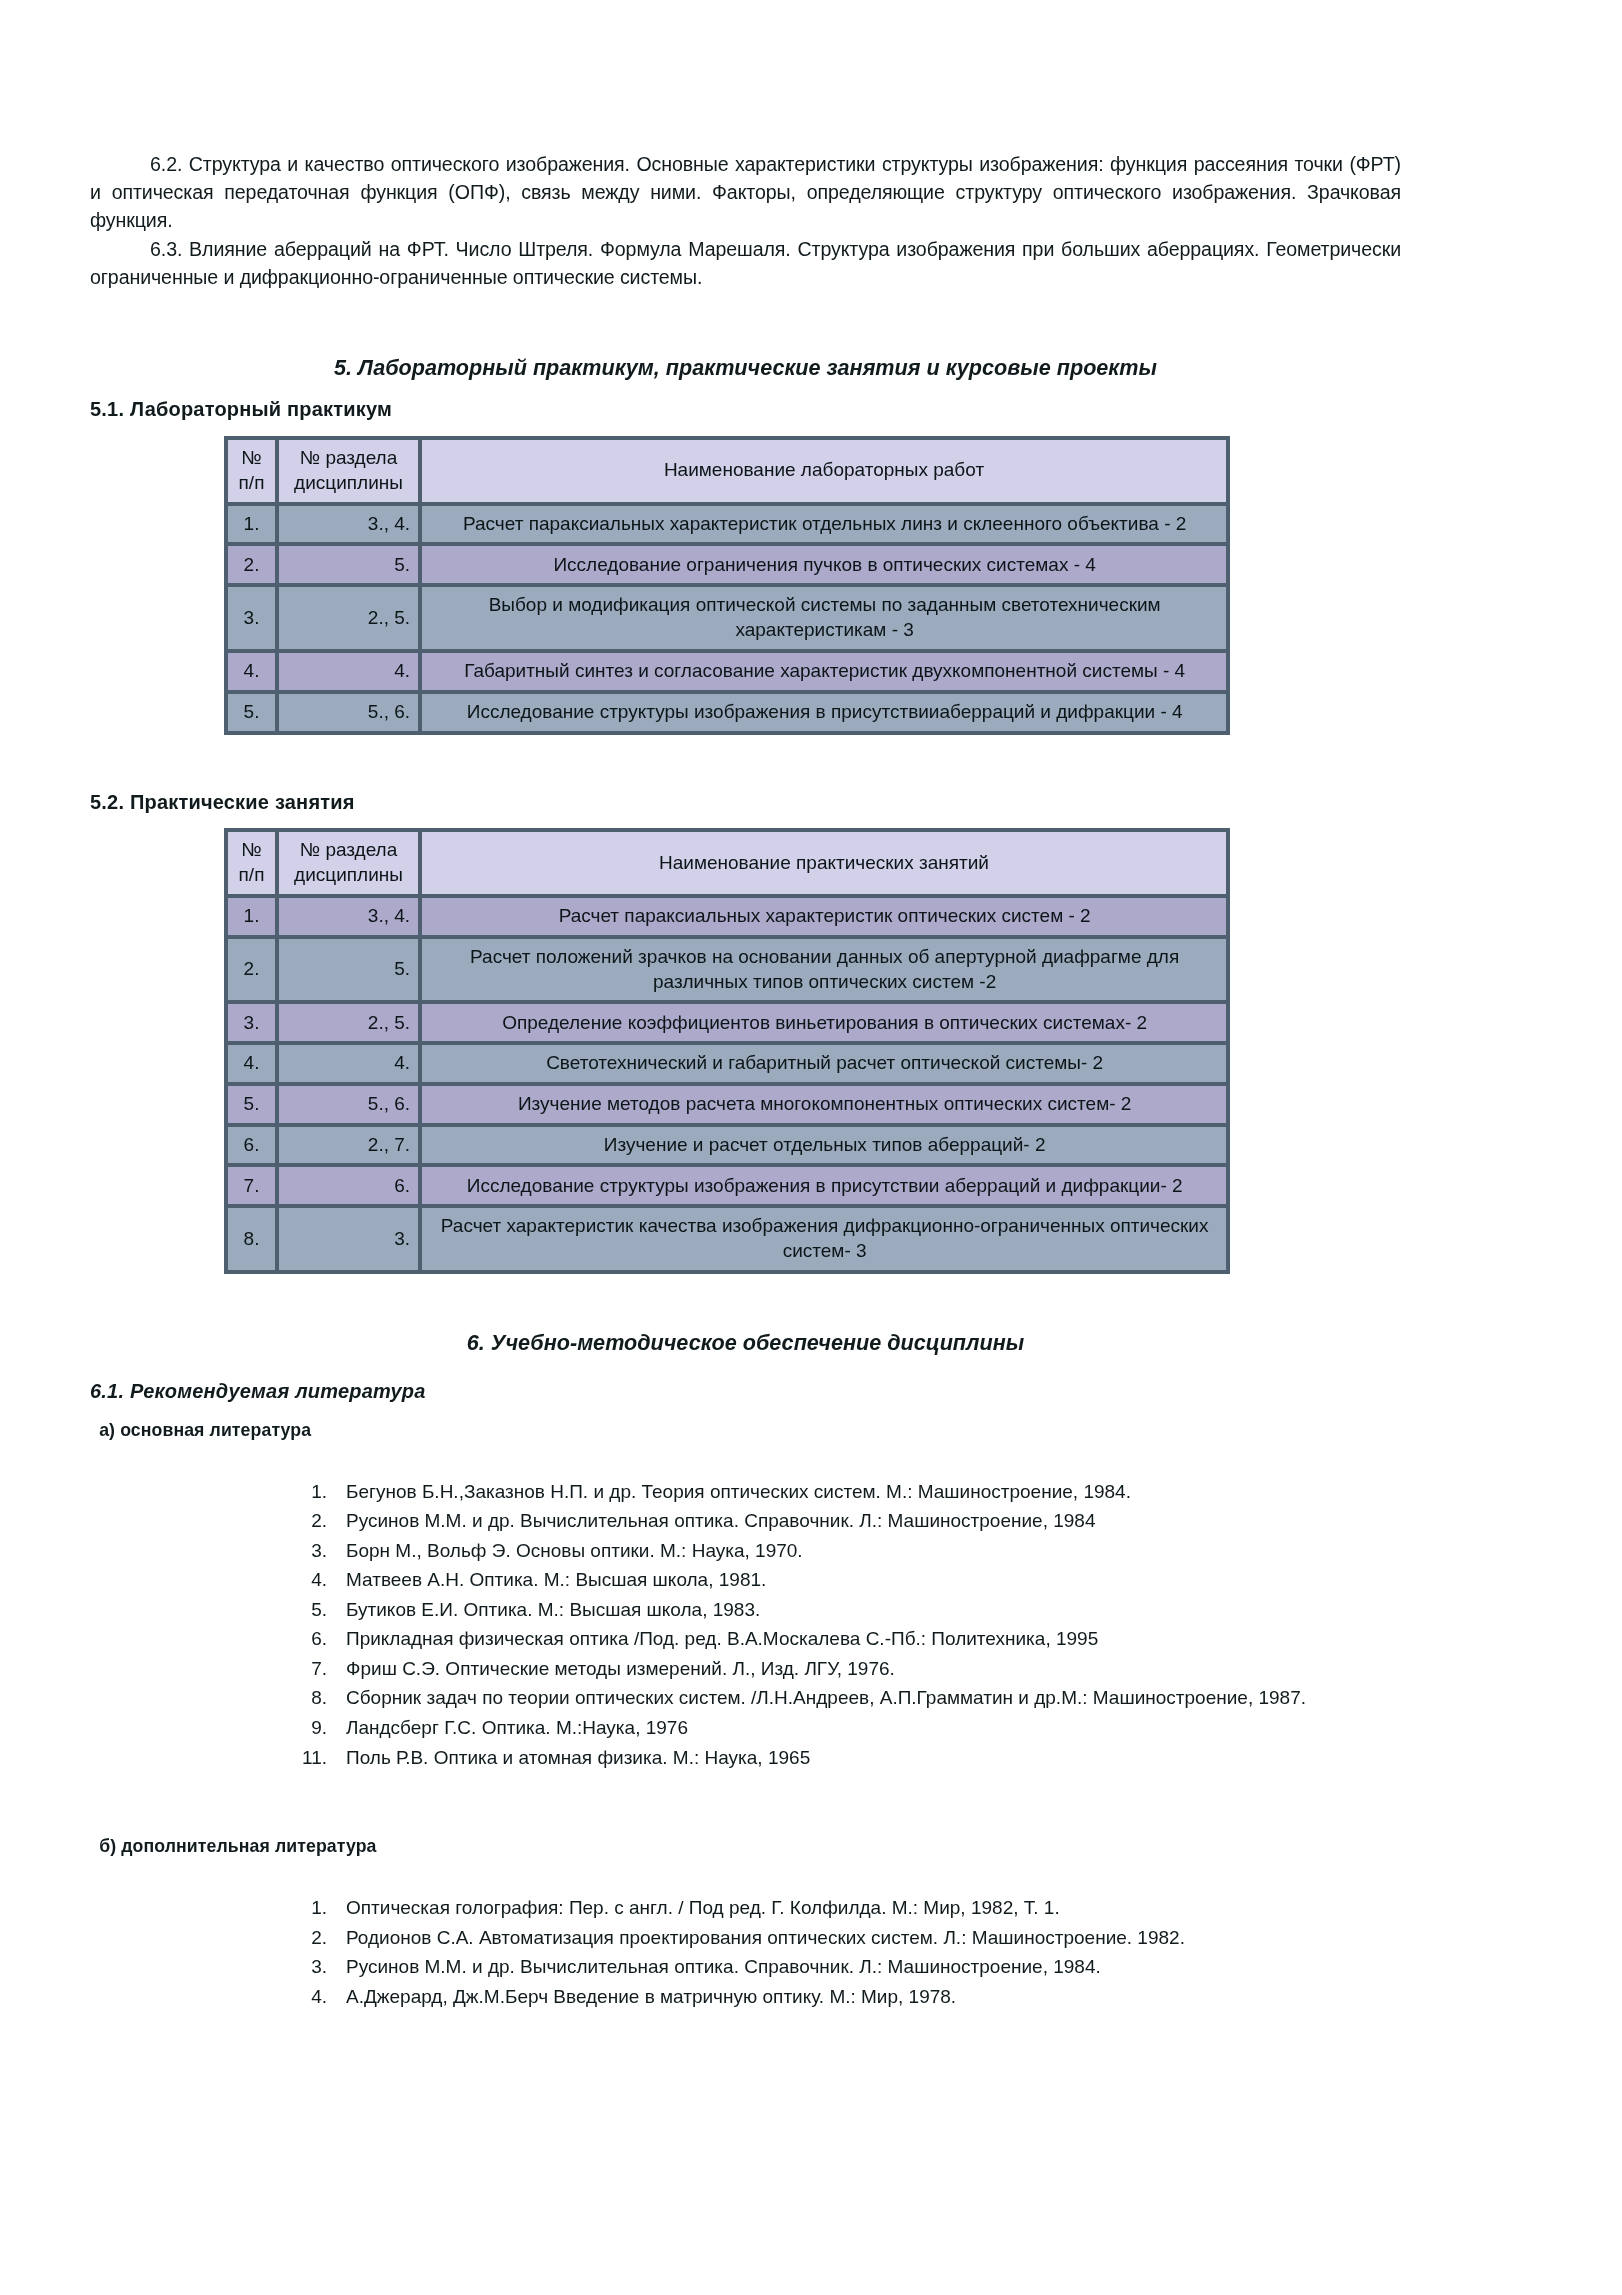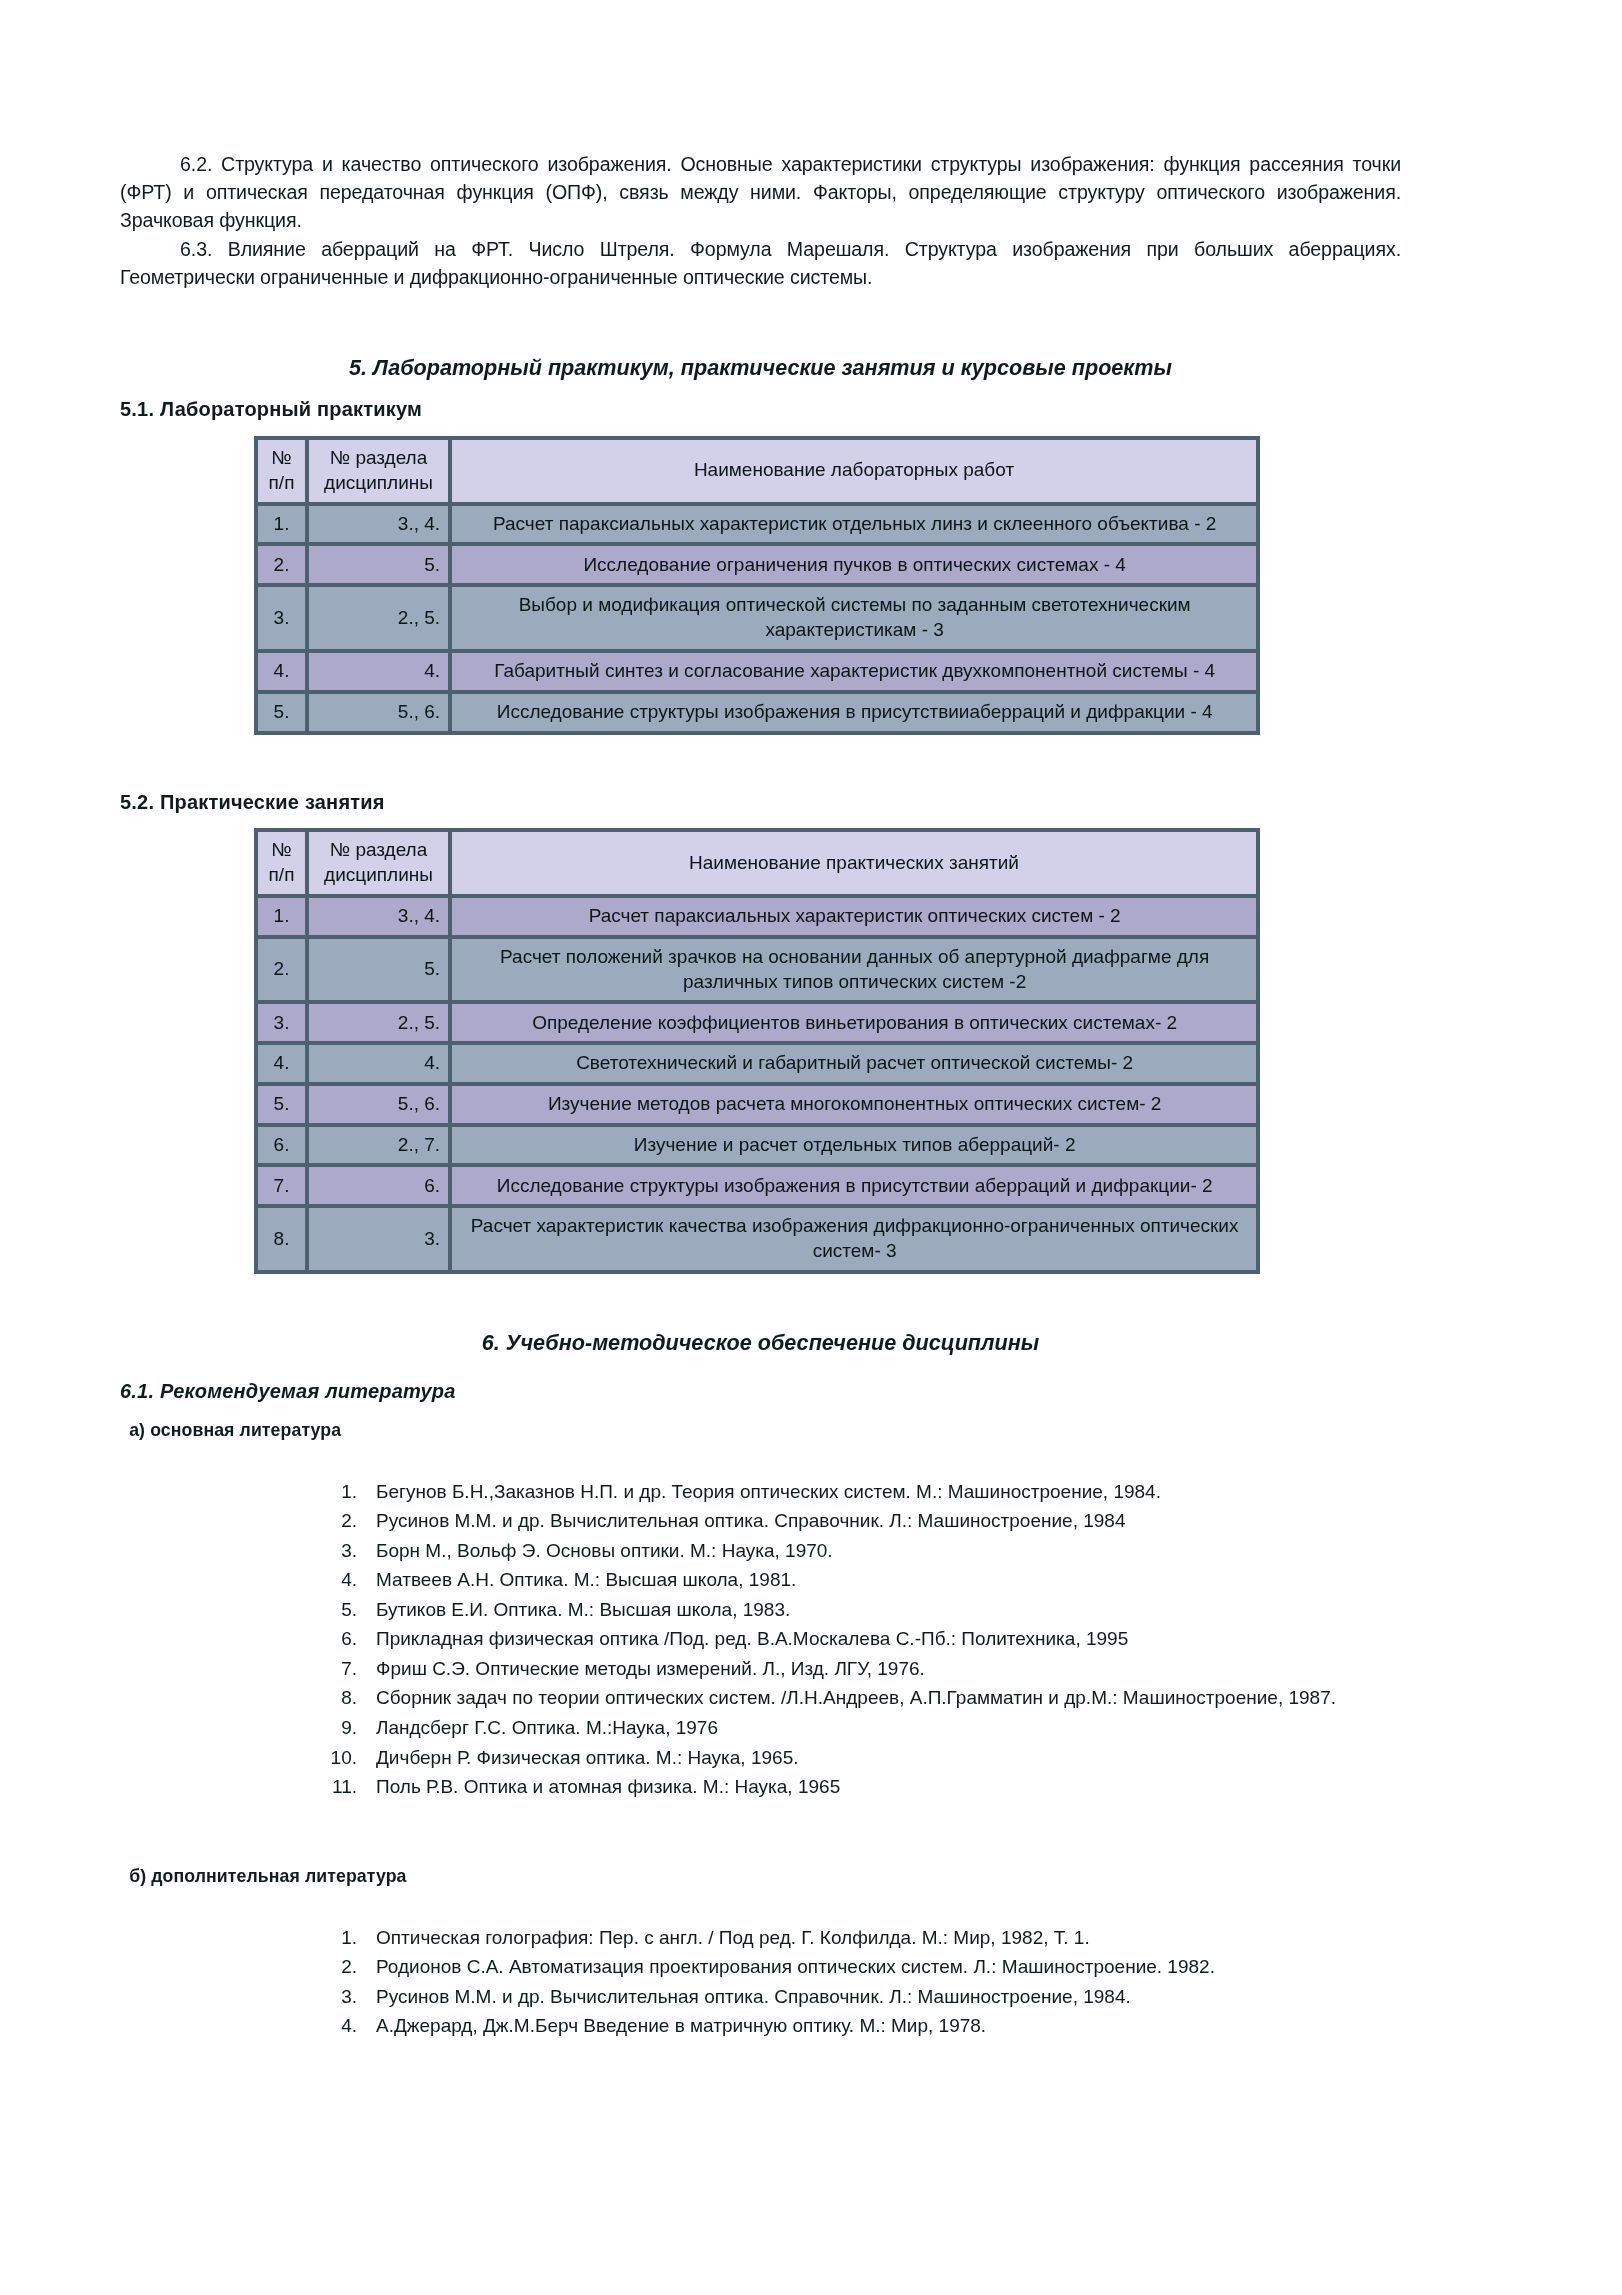--- a/index.html
+++ b/index.html
@@ -13,21 +13,21 @@
     font-family: "Liberation Sans", sans-serif;
     color: #111b1e;
     -webkit-font-smoothing: antialiased;
   }
   .page {
     position: relative;
     width: 1623px;
     height: 2222px;
     background: #ffffff;
     box-sizing: border-box;
-    padding: 151px 222px 0 120px;
+    padding: 151px 222px 0 90px;
   }
 
   
   .para {
     font-size: 19.6px;
     line-height: 1.42;
     text-align: justify;
     text-indent: 60px;
     margin: 0 0 1.3px 0;
     letter-spacing: -0.1px;
@@ -269,21 +269,20 @@
     <ol class="ref-list">
       <li><span class="num">1.</span><span>Бегунов Б.Н.,Заказнов Н.П. и др. Теория оптических систем. М.: Машиностроение, 1984.</span></li>
       <li><span class="num">2.</span><span>Русинов М.М. и др. Вычислительная оптика. Справочник. Л.: Машиностроение, 1984</span></li>
       <li><span class="num">3.</span><span>Борн М., Вольф Э. Основы оптики. М.: Наука, 1970.</span></li>
       <li><span class="num">4.</span><span>Матвеев А.Н. Оптика. М.: Высшая школа, 1981.</span></li>
       <li><span class="num">5.</span><span>Бутиков Е.И. Оптика. М.: Высшая школа, 1983.</span></li>
       <li><span class="num">6.</span><span>Прикладная физическая оптика /Под. ред. В.А.Москалева С.-Пб.: Политехника, 1995</span></li>
       <li><span class="num">7.</span><span>Фриш С.Э. Оптические методы измерений. Л., Изд. ЛГУ, 1976.</span></li>
       <li><span class="num">8.</span><span>Сборник задач по теории оптических систем. /Л.Н.Андреев, А.П.Грамматин и др.М.: Машиностроение, 1987.</span></li>
       <li><span class="num">9.</span><span>Ландсберг Г.С. Оптика. М.:Наука, 1976</span></li>
-      <li><span class="num">10.</span><span>Дичберн Р. Физическая оптика. М.: Наука, 1965.</span></li>
       <li><span class="num">11.</span><span>Поль Р.В. Оптика и атомная физика. М.: Наука, 1965</span></li>
     </ol>
   </div>
 
   <h4 class="sub-title-small h-b">б) дополнительная литература</h4>
 
   <div class="list-block-extra">
     <ol class="ref-list">
       <li><span class="num">1.</span><span>Оптическая голография: Пер. с англ. / Под ред. Г. Колфилда. М.: Мир, 1982, Т. 1.</span></li>
       <li><span class="num">2.</span><span>Родионов С.А. Автоматизация проектирования оптических систем. Л.: Машиностроение. 1982.</span></li>

